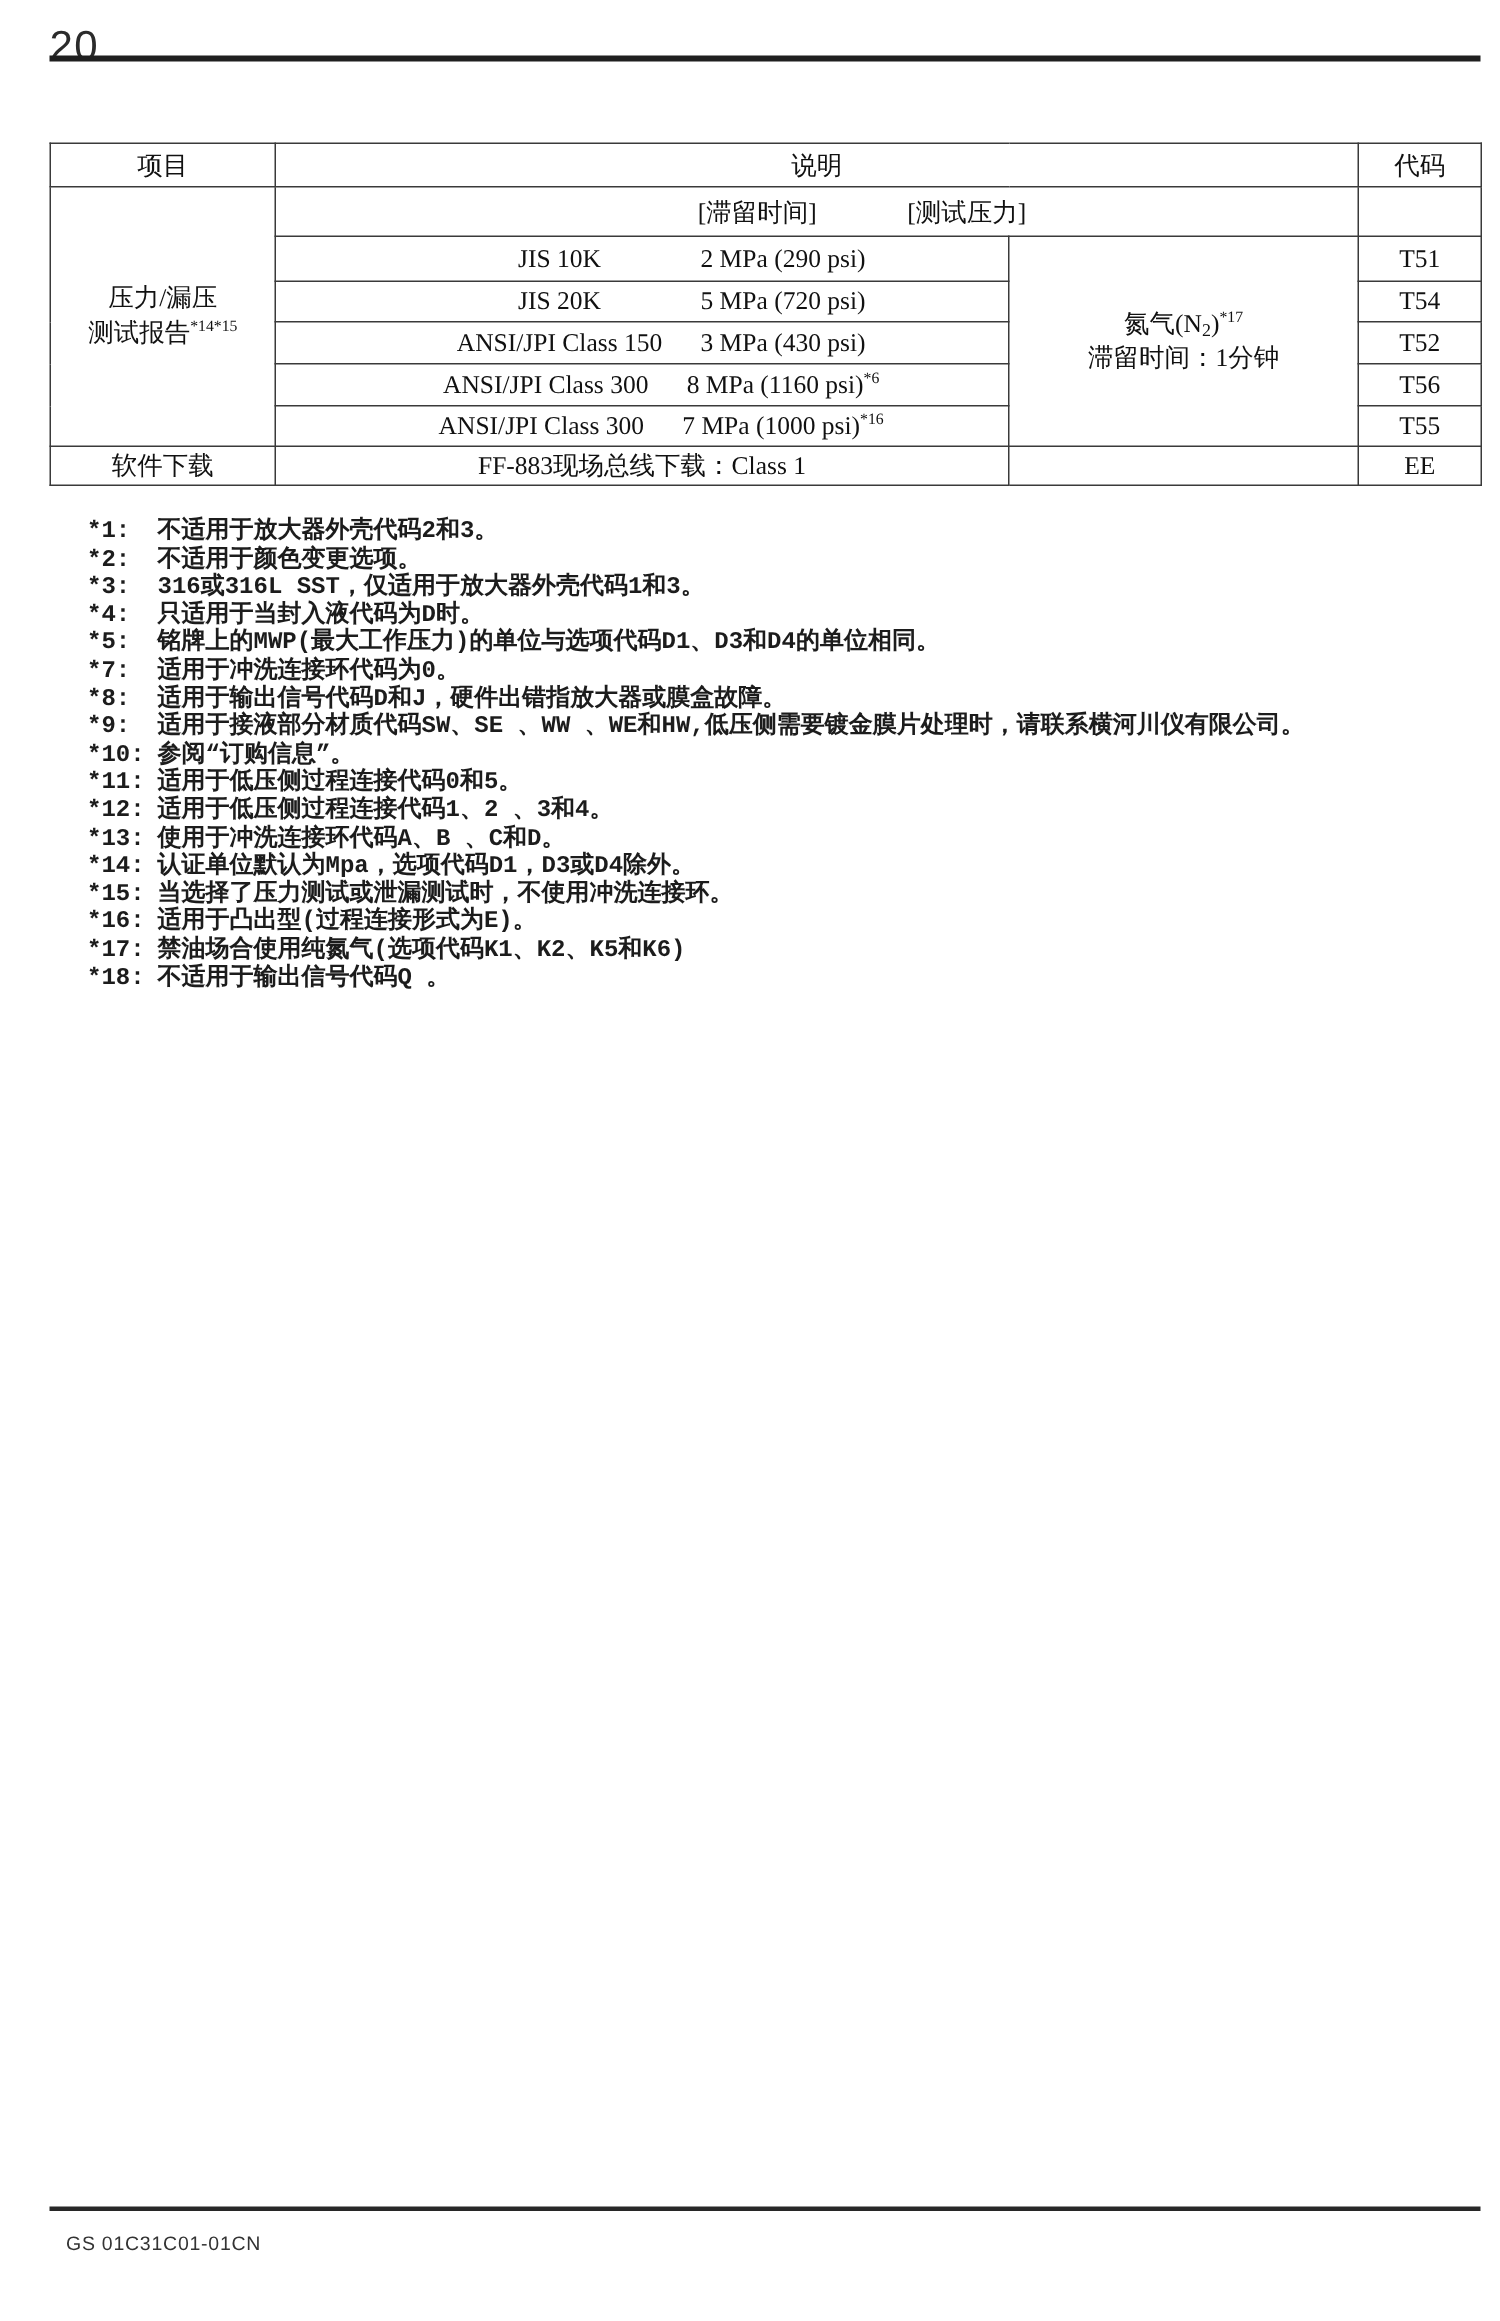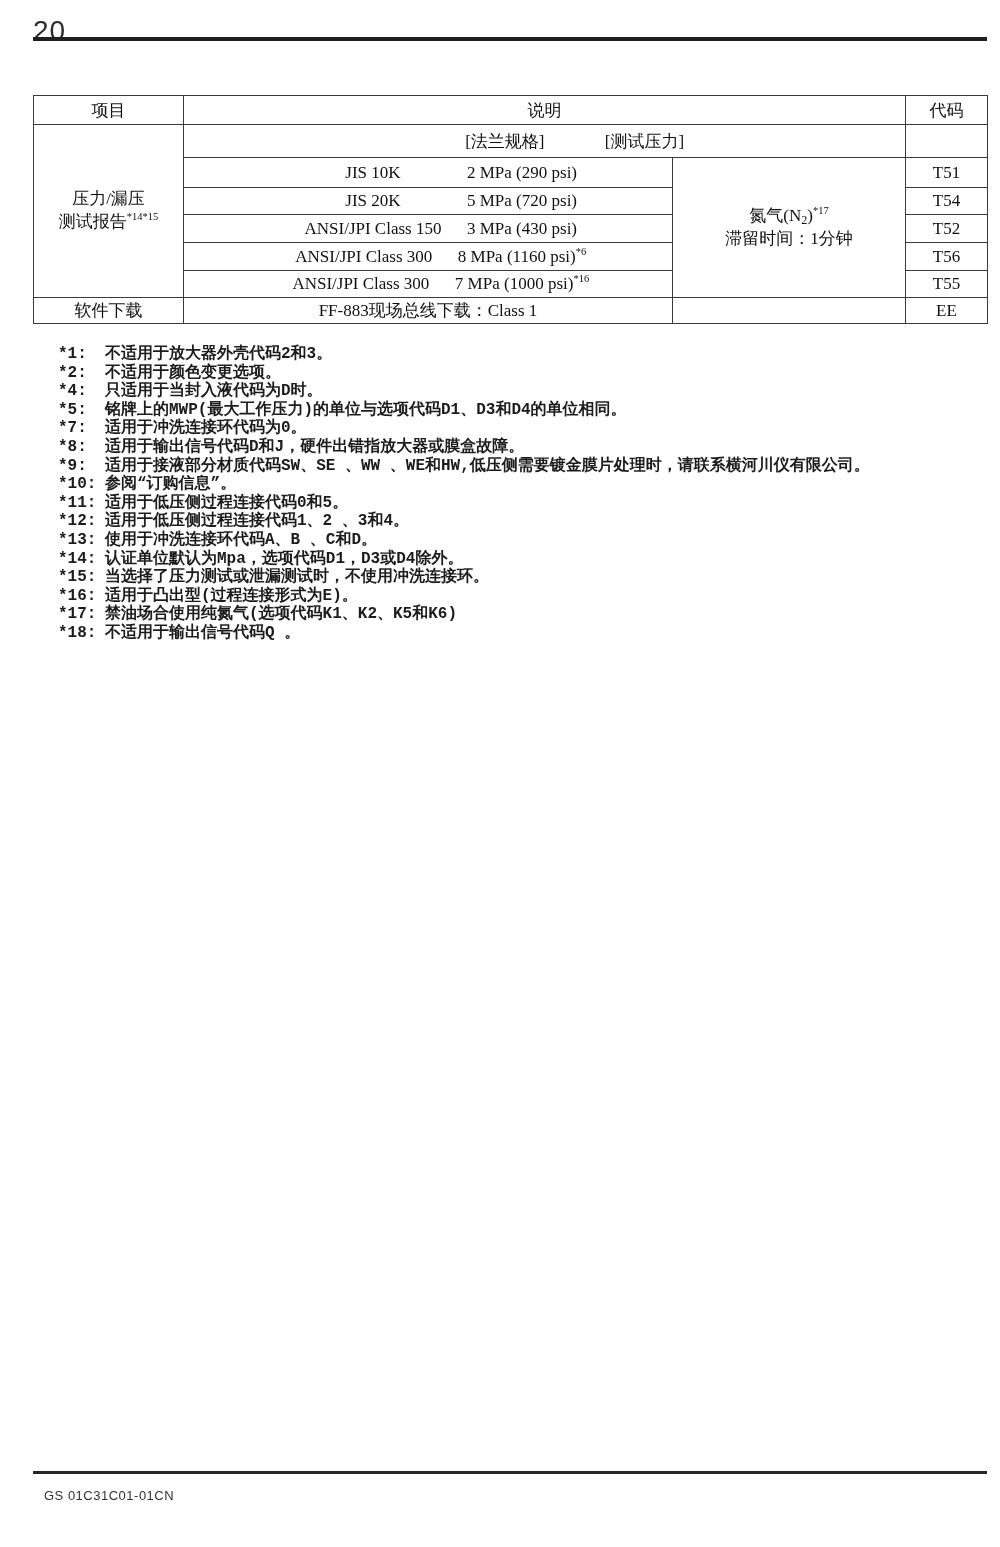--- a/index.html
+++ b/index.html
@@ -80,21 +80,21 @@
     <td class="hd">项目</td>
     <td class="hd" colspan="2">说明</td>
     <td class="hd">代码</td>
   </tr>
   <tr class="rh-sub">
     <td class="cell-item" rowspan="6">
       <div>压力/漏压</div>
       <div><span>测试报告</span><sup>*14*15</sup></div>
     </td>
     <td colspan="2">
-      <span class="flange-hd">[法兰规格]</span><span>[测试压力]</span>
+      <span class="flange-hd">[滞留时间]</span><span>[测试压力]</span>
     </td>
     <td></td>
   </tr>
   <tr class="rh-d1">
     <td><span class="flange">JIS 10K</span><span>2 MPa (290 psi)</span><sup></sup></td>
     <td class="cell-gas" rowspan="5">
       <div><span>氮气(N</span><sub>2</sub><span>)</span><sup>*17</sup></div>
       <div>滞留时间：1分钟</div>
     </td>
     <td class="cell-code">T51</td>
@@ -120,20 +120,21 @@
     <td>FF-883现场总线下载：Class 1</td>
     <td></td>
     <td class="cell-code">EE</td>
   </tr>
 </tbody>
   </table>
 
 <div class="footnotes">
   <div class="fn-line"><span class="fn-label">*1:</span><span>不适用于放大器外壳代码2和3。</span></div>
   <div class="fn-line"><span class="fn-label">*2:</span><span>不适用于颜色变更选项。</span></div>
+  <div class="fn-line"><span class="fn-label">*3:</span><span>316或316L SST，仅适用于放大器外壳代码1和3。</span></div>
   <div class="fn-line"><span class="fn-label">*4:</span><span>只适用于当封入液代码为D时。</span></div>
   <div class="fn-line"><span class="fn-label">*5:</span><span>铭牌上的MWP(最大工作压力)的单位与选项代码D1、D3和D4的单位相同。</span></div>
   <div class="fn-line"><span class="fn-label">*7:</span><span>适用于冲洗连接环代码为0。</span></div>
   <div class="fn-line"><span class="fn-label">*8:</span><span>适用于输出信号代码D和J，硬件出错指放大器或膜盒故障。</span></div>
   <div class="fn-line"><span class="fn-label">*9:</span><span>适用于接液部分材质代码SW、SE 、WW 、WE和HW,低压侧需要镀金膜片处理时，请联系横河川仪有限公司。</span></div>
   <div class="fn-line"><span class="fn-label">*10:</span><span>参阅“订购信息”。</span></div>
   <div class="fn-line"><span class="fn-label">*11:</span><span>适用于低压侧过程连接代码0和5。</span></div>
   <div class="fn-line"><span class="fn-label">*12:</span><span>适用于低压侧过程连接代码1、2 、3和4。</span></div>
   <div class="fn-line"><span class="fn-label">*13:</span><span>使用于冲洗连接环代码A、B 、C和D。</span></div>
   <div class="fn-line"><span class="fn-label">*14:</span><span>认证单位默认为Mpa，选项代码D1，D3或D4除外。</span></div>

